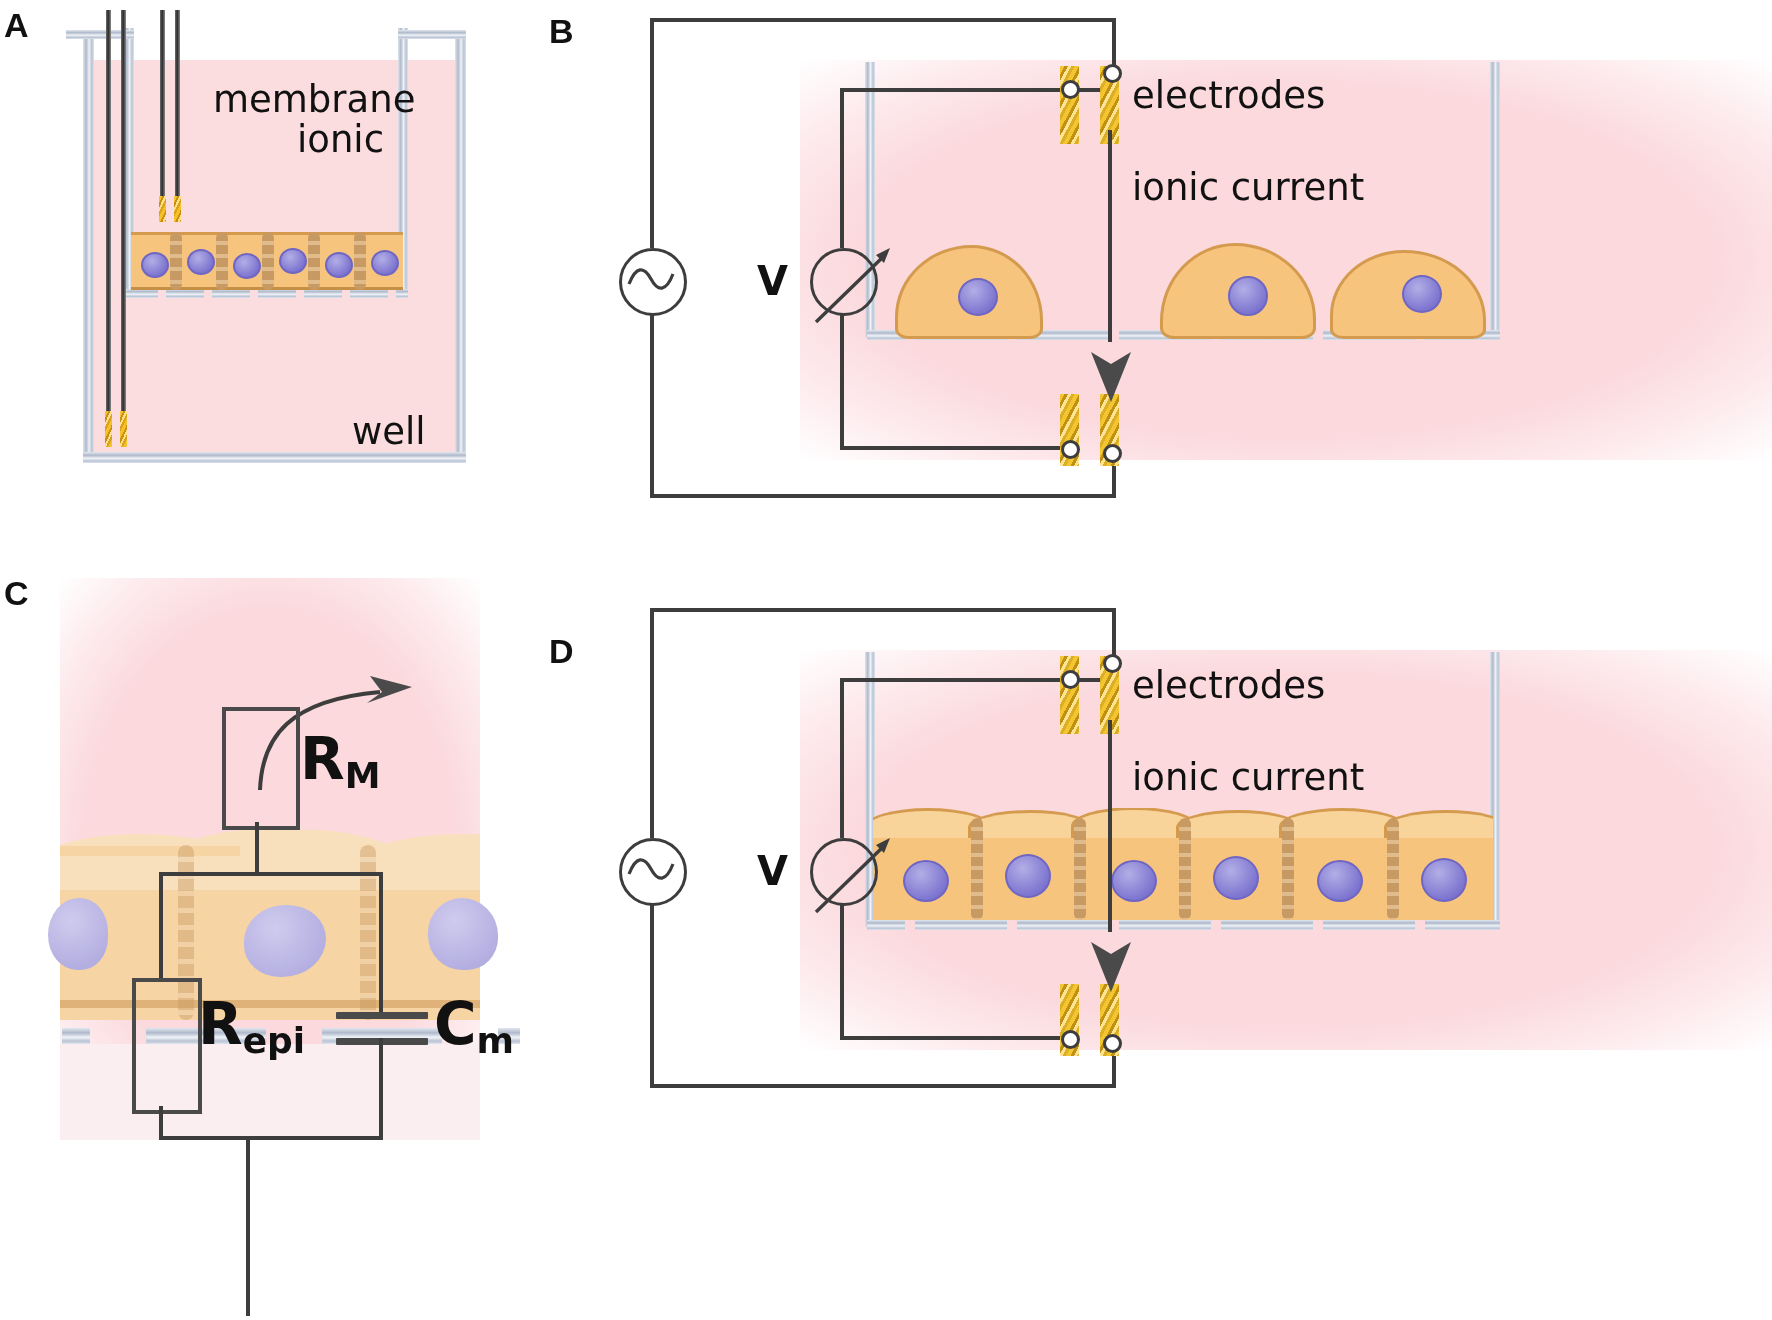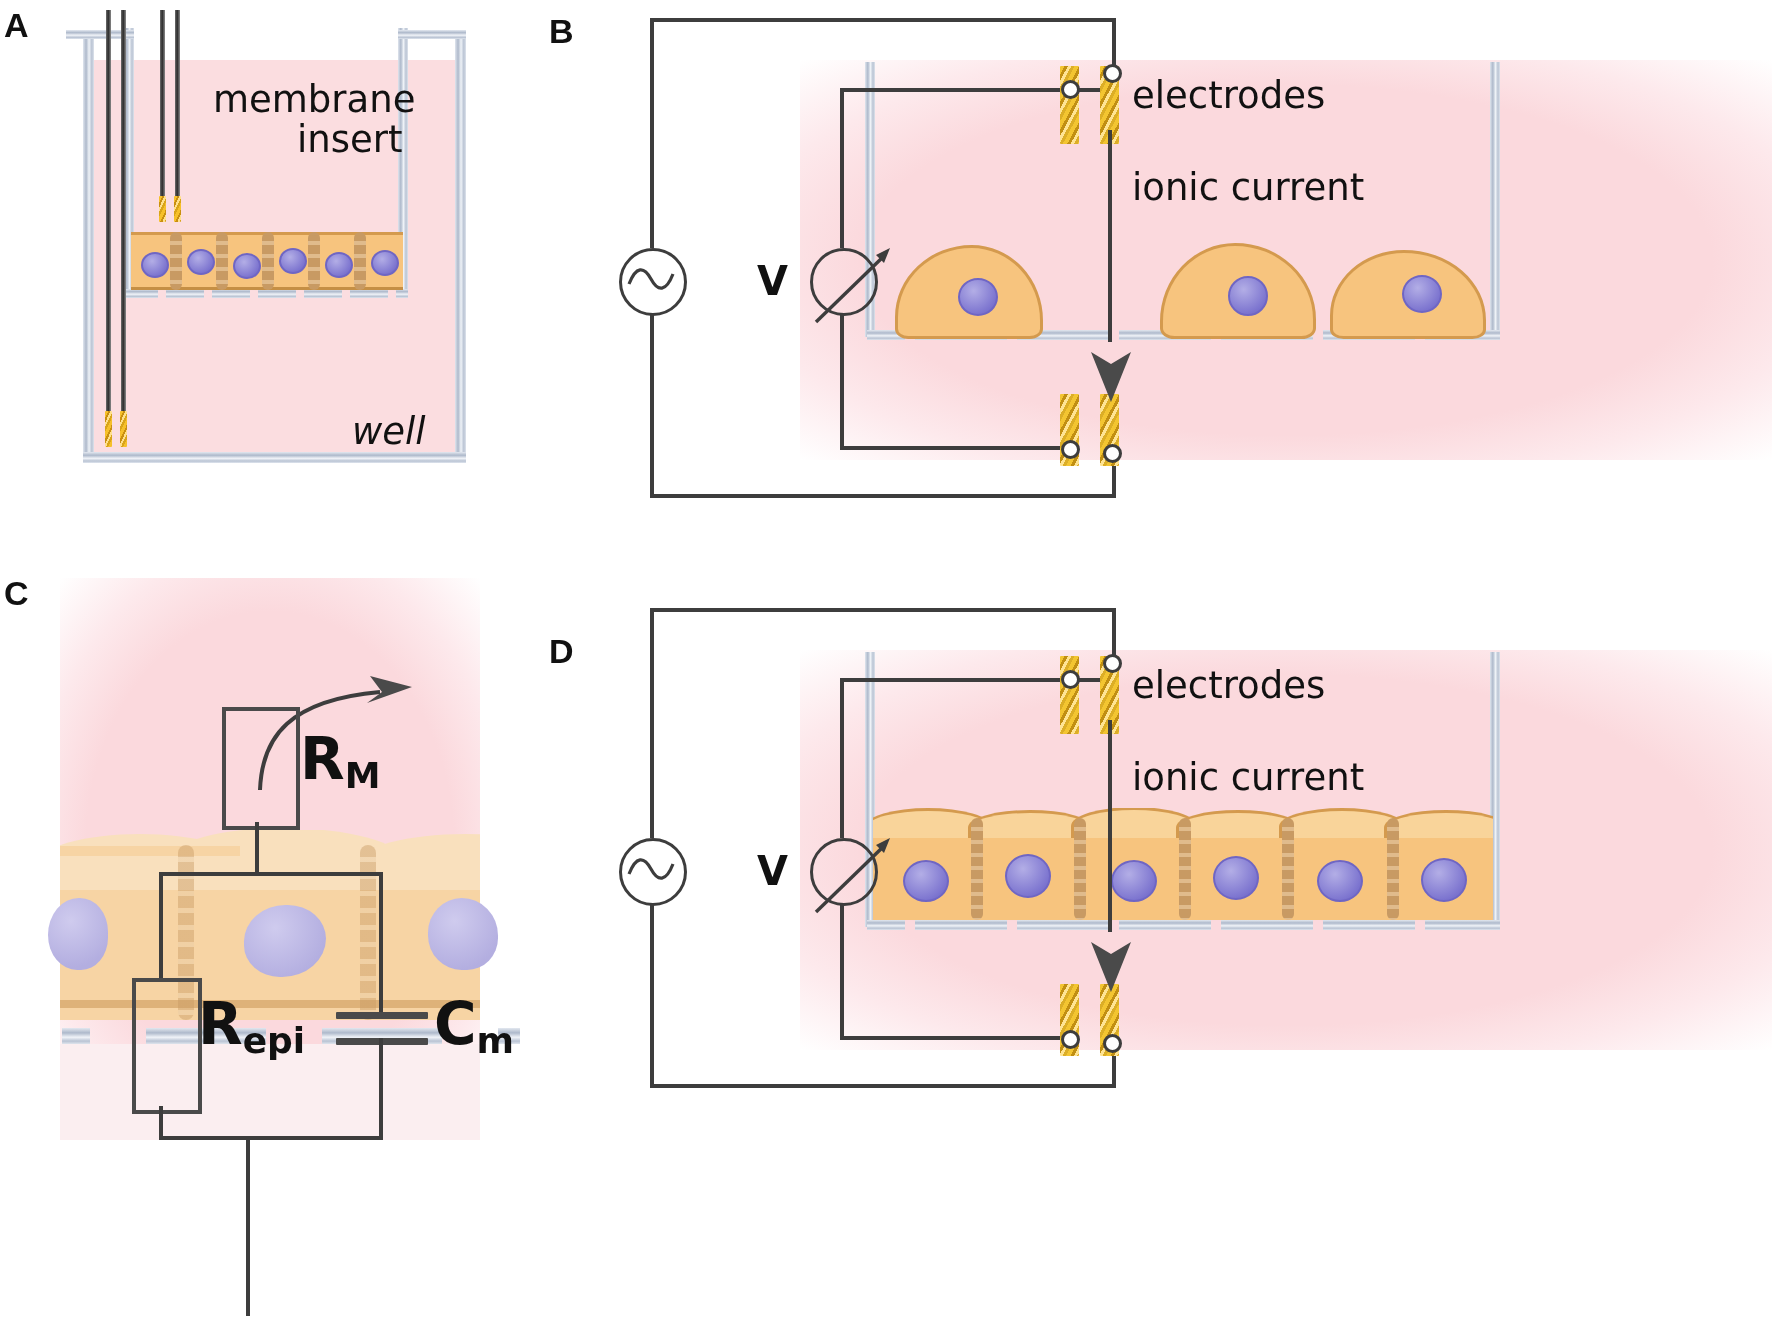--- a/index.html
+++ b/index.html
@@ -107,22 +107,22 @@
   <div class="probe" style="left:175px;top:10px;height:190px;"></div>
   <div class="gold-tip" style="left:159px;top:196px;width:7px;height:26px;"></div>
   <div class="gold-tip" style="left:174px;top:196px;width:7px;height:26px;"></div>
 
   <div class="probe" style="left:106px;top:10px;height:405px;"></div>
   <div class="probe" style="left:121px;top:10px;height:405px;"></div>
   <div class="gold-tip" style="left:105px;top:411px;width:7px;height:36px;"></div>
   <div class="gold-tip" style="left:120px;top:411px;width:7px;height:36px;"></div>
 
   <div class="label" style="left:213px;top:78px;font-size:37px;">membrane</div>
-  <div class="label" style="left:297px;top:118px;font-size:37px;">insert</div>
-  <div class="label" style="left:352px;top:410px;font-size:37px;font-style:italic;">well</div>
+  <div class="label" style="left:297px;top:118px;font-size:37px;">ionic</div>
+  <div class="label" style="left:352px;top:410px;font-size:37px;">well</div>
 </div>
 
 <div class="panel" style="left:540px;top:0;width:1232px;height:520px;">
 
   <div class="panel-letter" style="left:9px;top:12px;">B</div>
 
   <div class="medium-soft" style="left:260px;top:60px;width:972px;height:400px;"></div>
 
   <div class="plastic-v" style="left:325px;top:62px;width:10px;height:275px;"></div>
   <div class="plastic-v" style="left:950px;top:62px;width:10px;height:275px;"></div>

